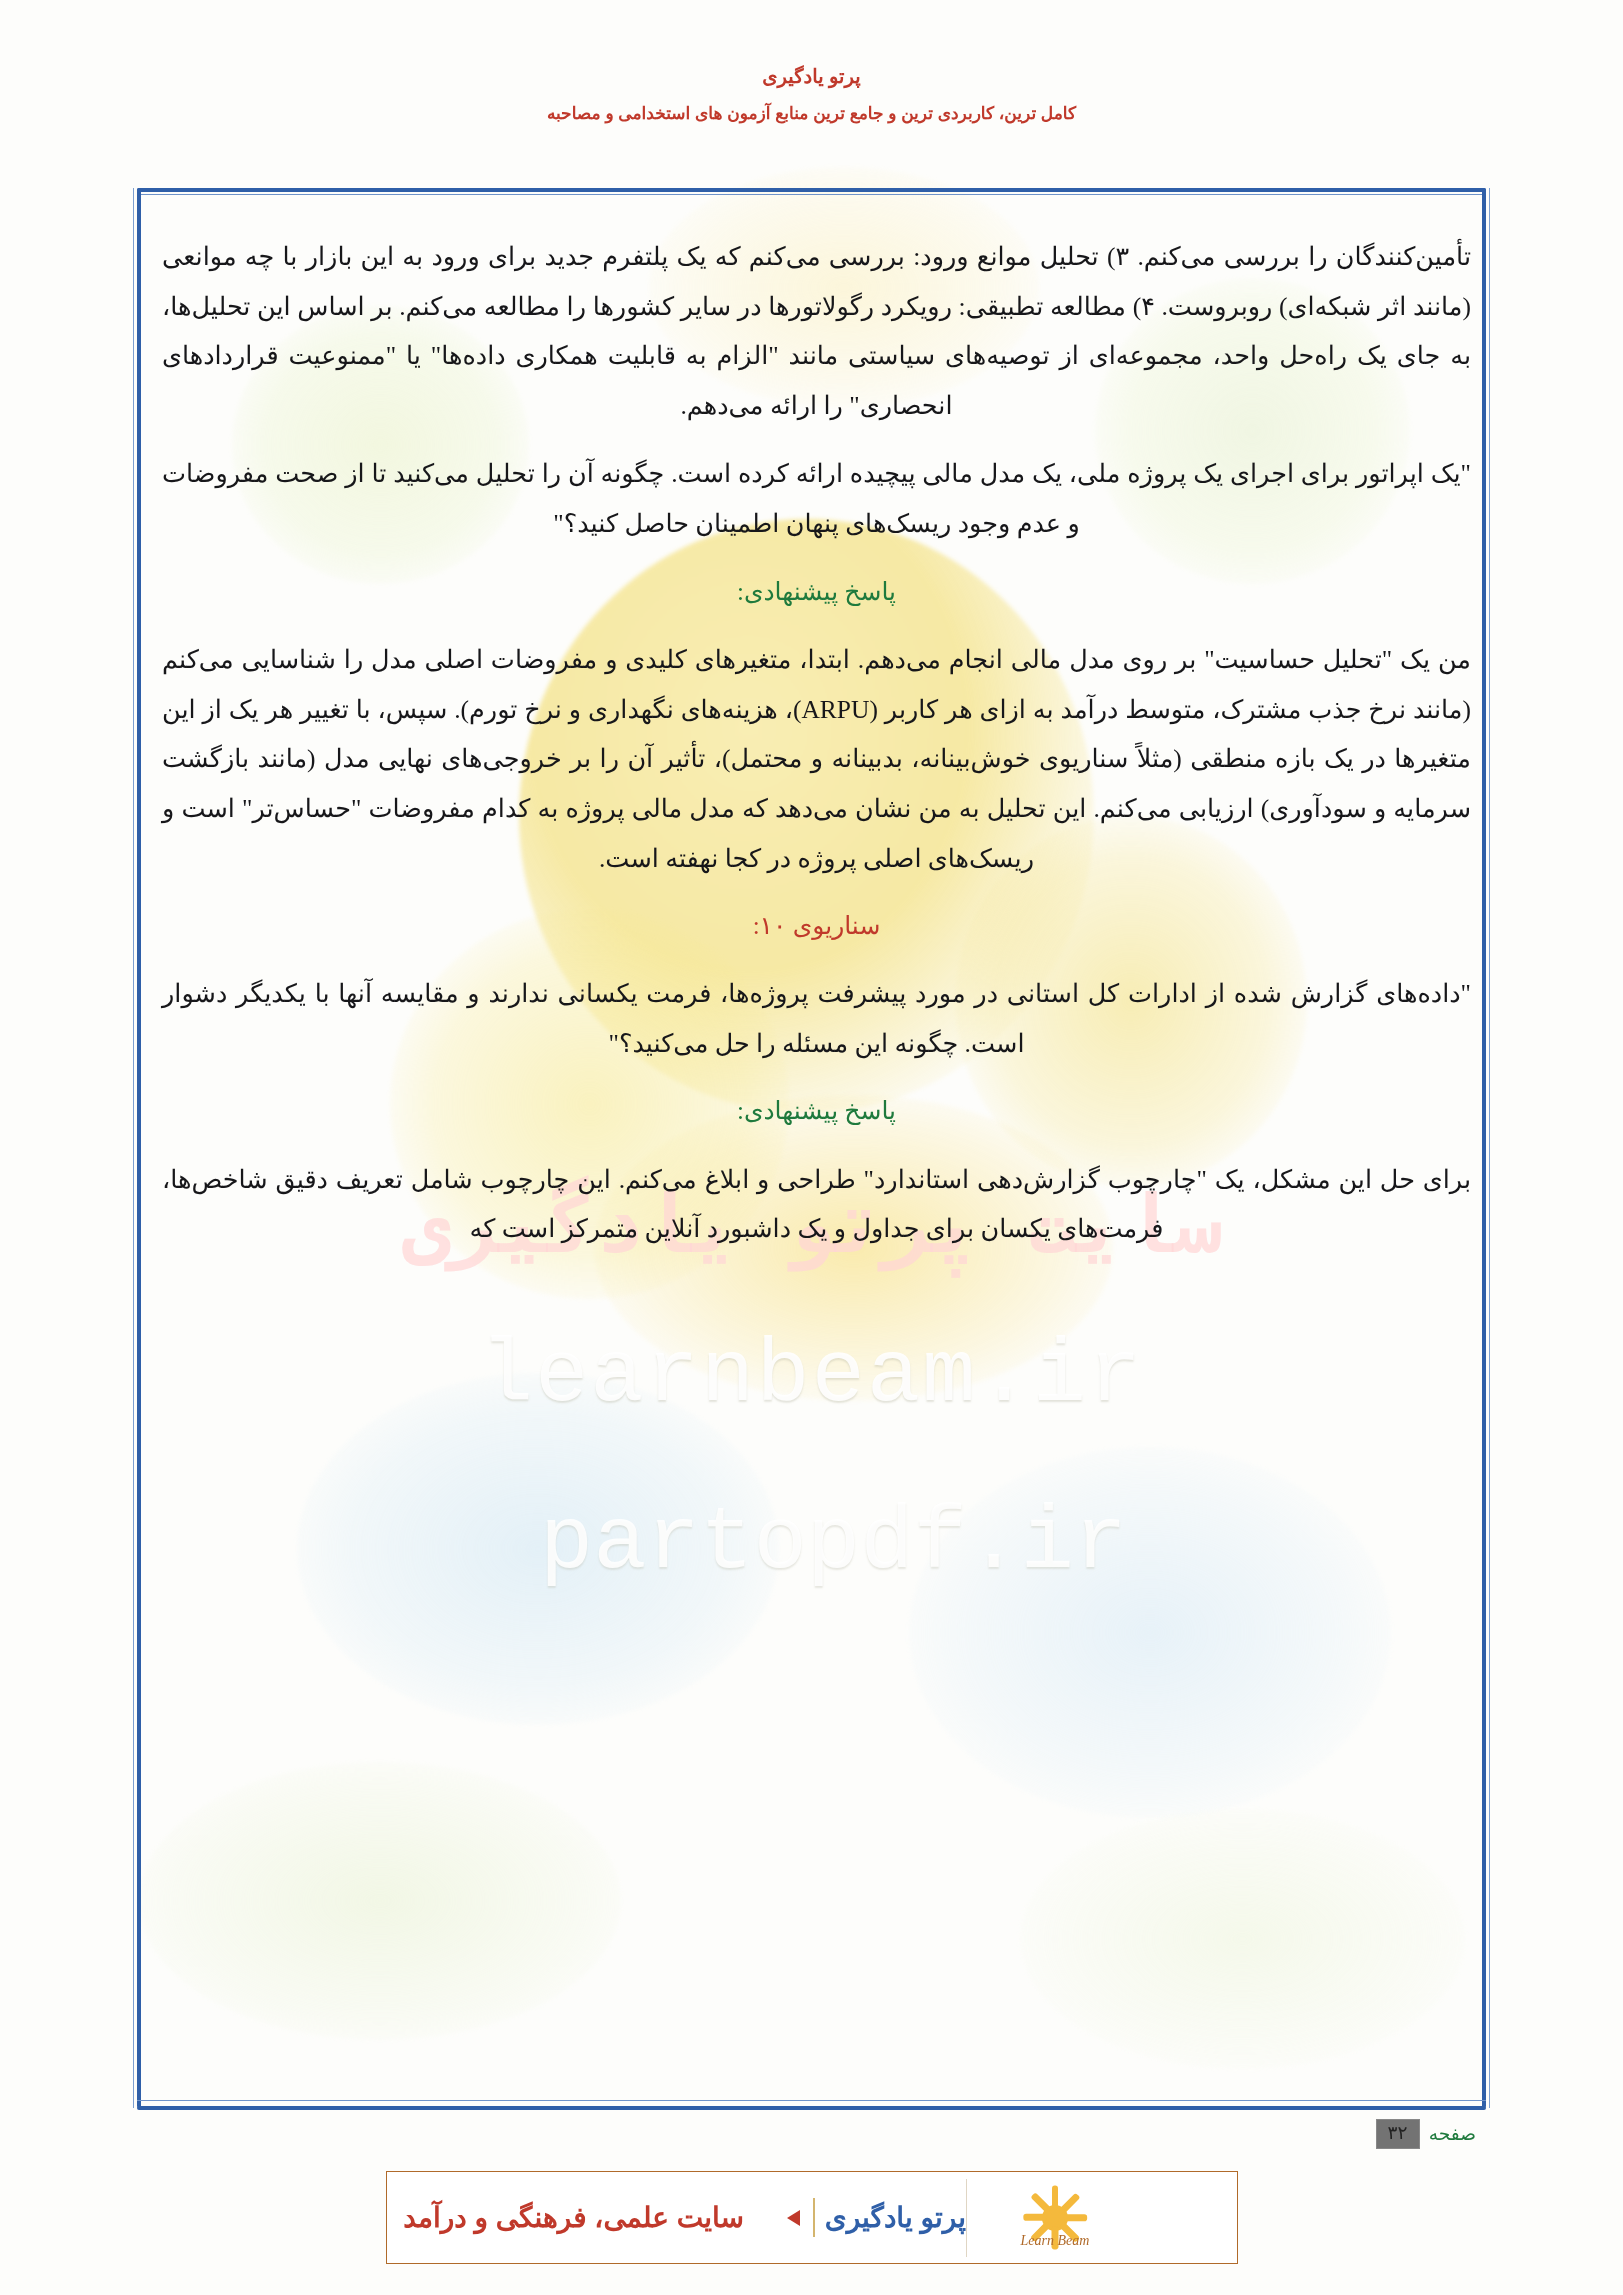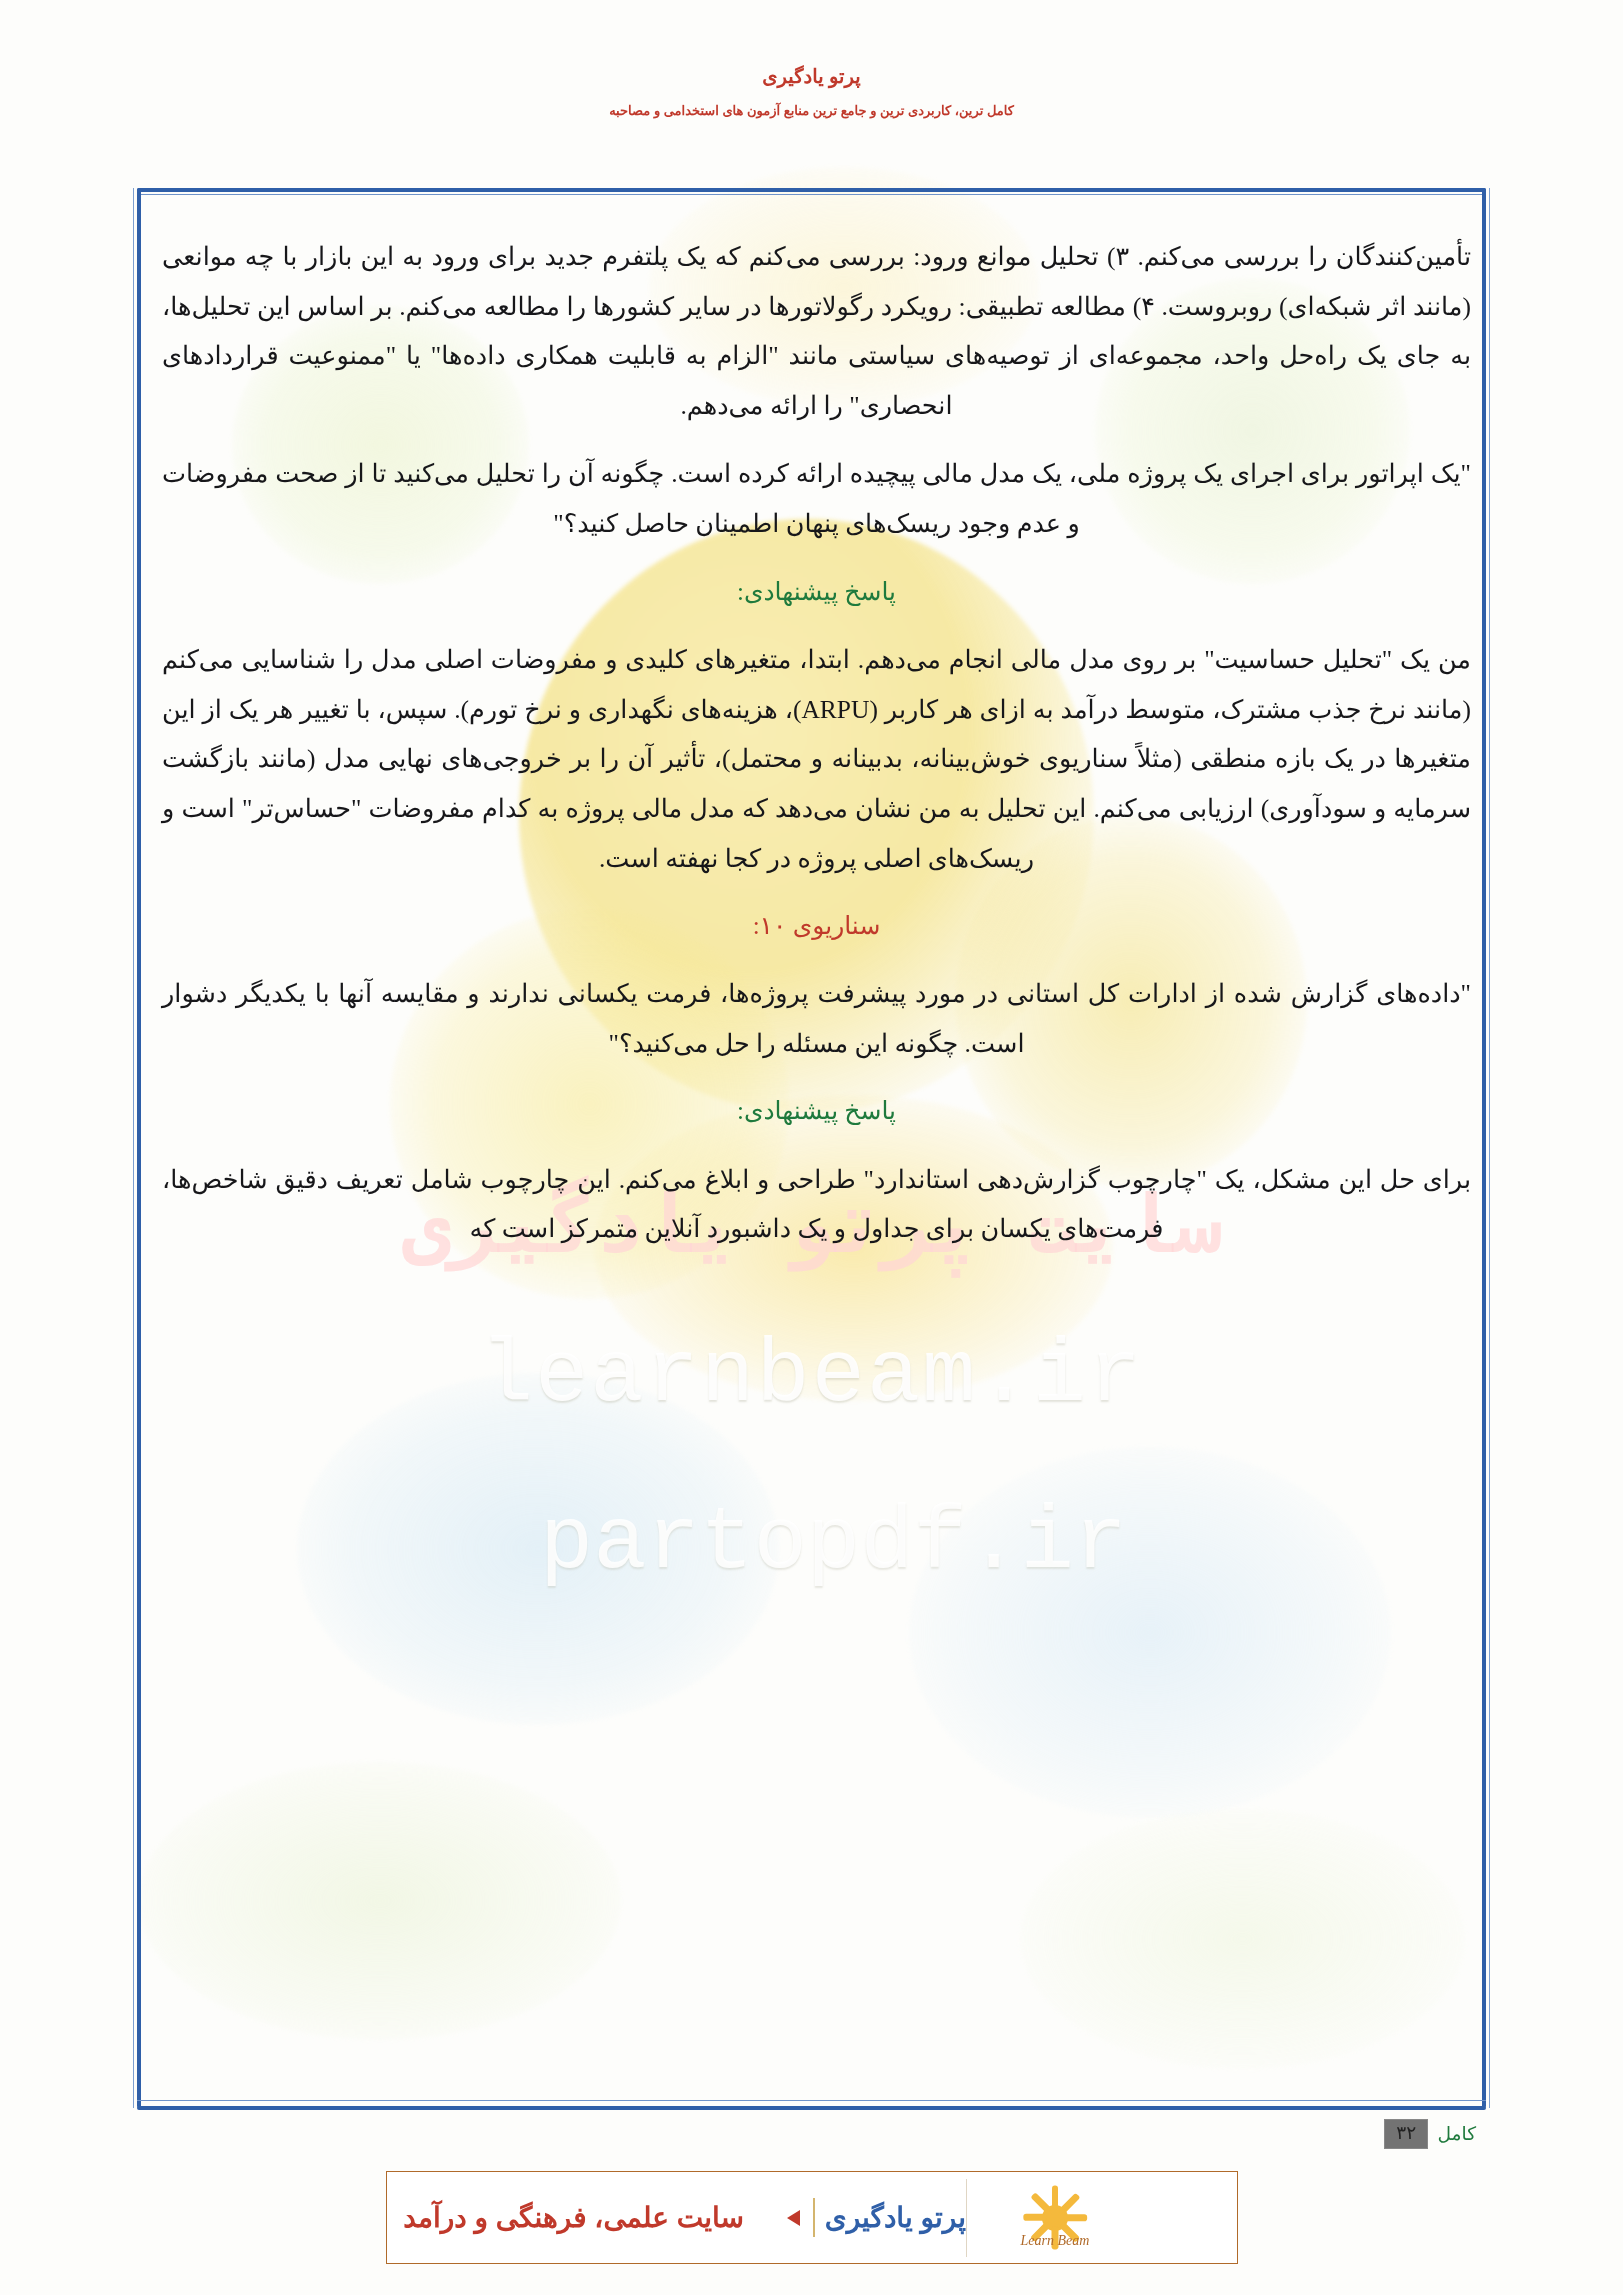--- a/index.html
+++ b/index.html
@@ -89,21 +89,21 @@
   }
   .header .title1 {
     color: #c0392b;
     font-size: 19.5px;
     font-weight: 700;
     margin-bottom: 15px;
     letter-spacing: 0.2px;
   }
   .header .title2 {
     color: #c0392b;
-    font-size: 13px;
+    font-size: 17px;
     font-weight: 700;
   }
   .rule-top {
     position: absolute;
     z-index: 3;
     left: 137px;
     right: 137px;
     top: 188px;
     height: 3.7px;
     background: #2f5fa8;
@@ -336,21 +336,21 @@
     <p class="p">من یک "تحلیل حساسیت" بر روی مدل مالی انجام می‌دهم. ابتدا، متغیرهای کلیدی و مفروضات اصلی مدل را شناسایی می‌کنم (مانند نرخ جذب مشترک، متوسط درآمد به ازای هر کاربر (ARPU)، هزینه‌های نگهداری و نرخ تورم). سپس، با تغییر هر یک از این متغیرها در یک بازه منطقی (مثلاً سناریوی خوش‌بینانه، بدبینانه و محتمل)، تأثیر آن را بر خروجی‌های نهایی مدل (مانند بازگشت سرمایه و سودآوری) ارزیابی می‌کنم. این تحلیل به من نشان می‌دهد که مدل مالی پروژه به کدام مفروضات "حساس‌تر" است و ریسک‌های اصلی پروژه در کجا نهفته است.</p>
 
     <p class="label sc">سناریوی ۱۰:</p>
     <p class="p quote">"داده‌های گزارش شده از ادارات کل استانی در مورد پیشرفت پروژه‌ها، فرمت یکسانی ندارند و مقایسه آنها با یکدیگر دشوار است. چگونه این مسئله را حل می‌کنید؟"</p>
 
     <p class="label ans">پاسخ پیشنهادی:</p>
     <p class="p">برای حل این مشکل، یک "چارچوب گزارش‌دهی استاندارد" طراحی و ابلاغ می‌کنم. این چارچوب شامل تعریف دقیق شاخص‌ها، فرمت‌های یکسان برای جداول و یک داشبورد آنلاین متمرکز است که</p>
   </div>
 
   <div class="page-num">
-    <span>کامل</span>
+    <span>صفحه</span>
     <span class="num">۳۲</span>
   </div>
 
   <div class="footer-box">
     <div class="footer-logo">
       <div class="sun">
         <div class="core"></div>
         <div class="ray" style="transform:rotate(0deg) translateY(-20.4px)"></div>
         <div class="ray" style="transform:rotate(45deg) translateY(-20.4px)"></div>
         <div class="ray" style="transform:rotate(90deg) translateY(-20.4px)"></div>

